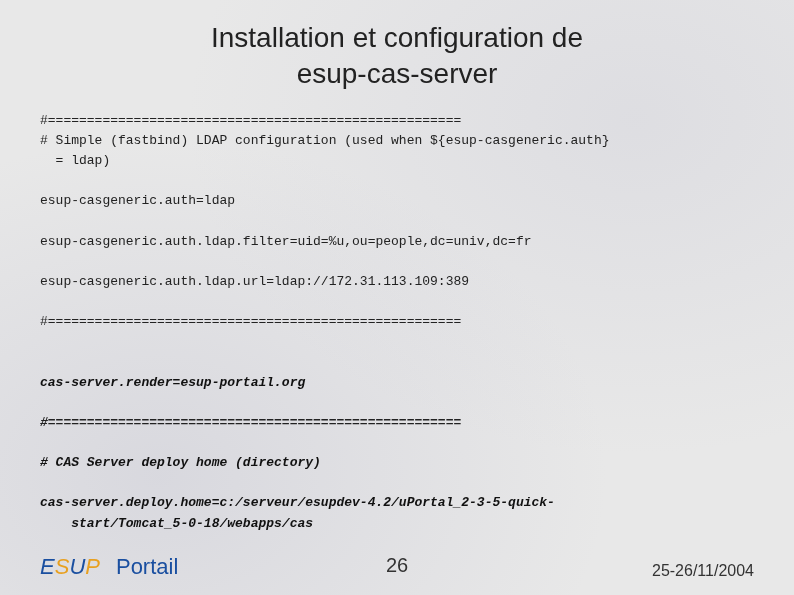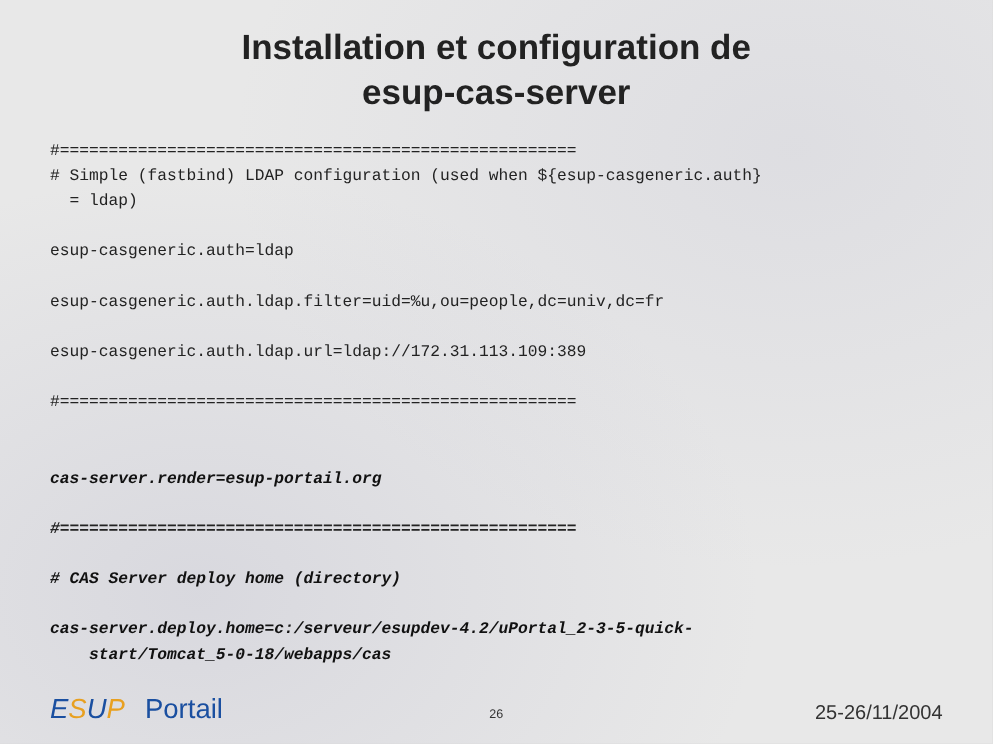--- a/index.html
+++ b/index.html
@@ -30,21 +30,21 @@
       padding: 20px 40px 15px 40px;
     }
 
     .title-area {
       text-align: center;
       margin-bottom: 18px;
     }
 
     .slide-title {
       font-size: 28px;
-      font-weight: bold;
+      font-weight: normal;
       color: #222;
       line-height: 1.3;
       font-family: Arial, sans-serif;
     }
 
     .content-area {
       flex: 1;
       font-family: 'Courier New', Courier, monospace;
       font-size: 13px;
       color: #222;
@@ -115,21 +115,21 @@
       font-weight: normal;
       color: #1a4fa0;
       margin-left: 16px;
     }
 
     .page-number {
       position: absolute;
       bottom: 18px;
       left: 50%;
       transform: translateX(-50%);
-      font-size: 10px;
+      font-size: 20px;
       color: #333;
       font-family: Arial, sans-serif;
     }
 
     .date-text {
       font-size: 16px;
       color: #333;
       font-family: Arial, sans-serif;
     }
   </style>

